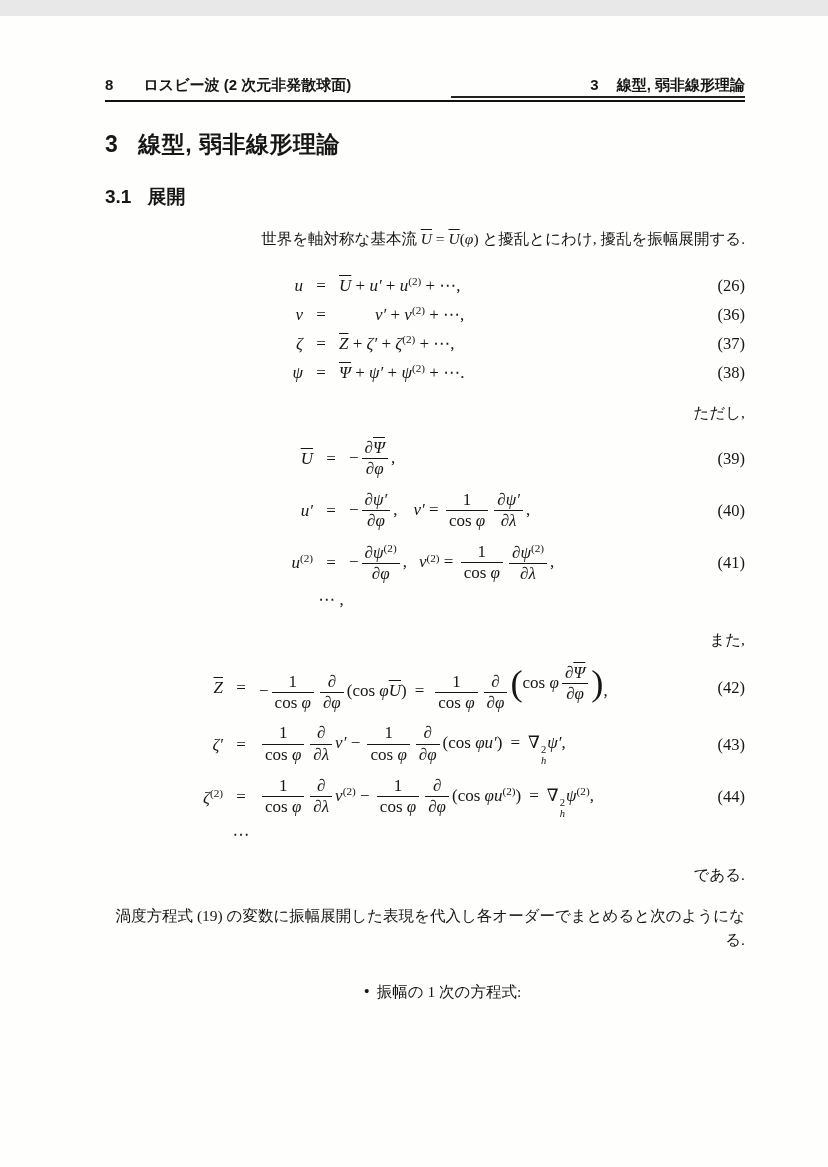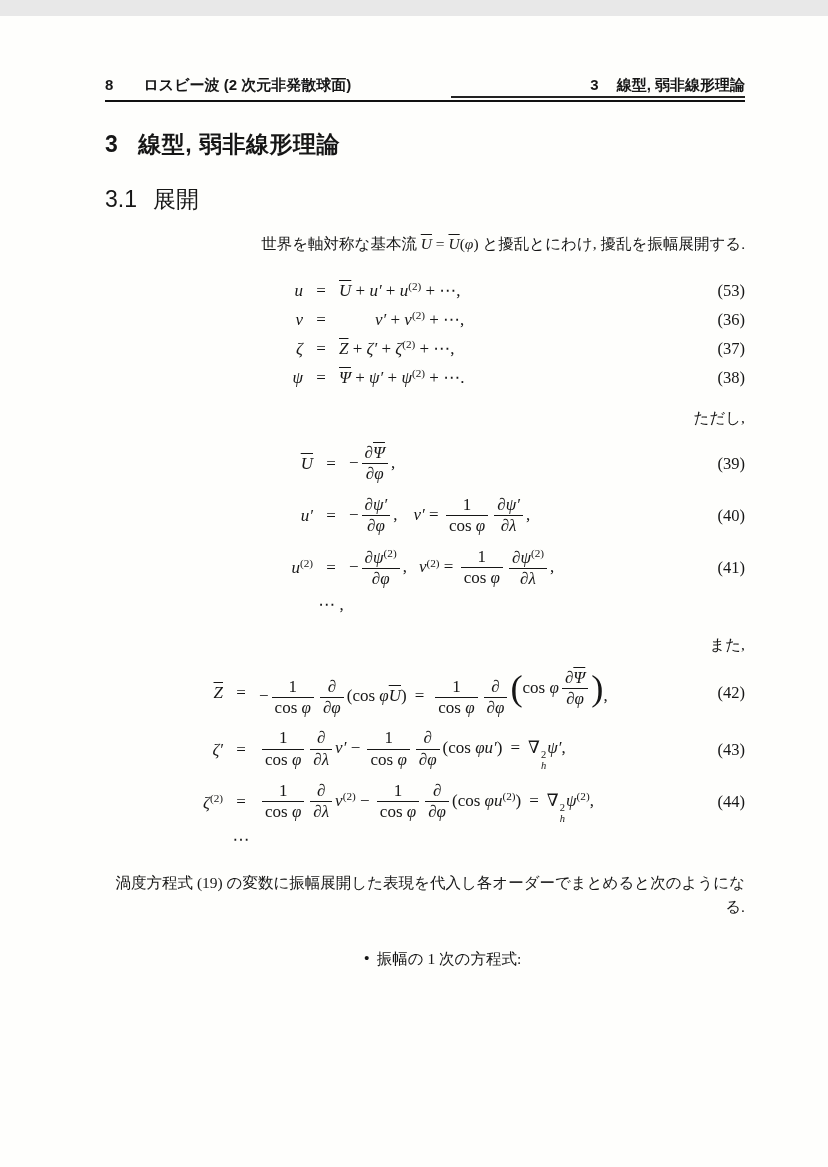--- a/index.html
+++ b/index.html
@@ -15,21 +15,21 @@
   .ph-left .num{margin-right:26px;}
   .ph-right .num{margin-right:14px;}
   .headrule{position:relative; height:2px; background:#111; margin-top:5px;}
   .headrule .dbl{position:absolute; right:0; top:-4px; width:46%; height:2px; background:#222;}
 
   
   .sec{margin:27px 0 0 0; font-family:"Liberation Sans","DejaVu Sans",sans-serif;
     font-weight:bold; font-size:23px; letter-spacing:0.5px;}
   .sec .hgap{display:inline-block; width:20px;}
   .subsec{margin:24px 0 0 0; font-family:"Liberation Sans","DejaVu Sans",sans-serif;
-    font-weight:normal; font-size:23px;}
+    font-weight:bold; font-size:19px;}
   .subsec .hgap{display:inline-block; width:16px;}
   .subsec.s32{margin-top:40px;}
 
   
   .body{margin:17px 0 0 0; font-size:15.5px; line-height:1.55; max-width:648px;text-align:right;}
   .conn{margin-top:14px;}
 
   
   .eqgroup{display:table; width:100%;}
   .eqgroup.g1{margin-top:20px;}
@@ -97,21 +97,21 @@
 
   <h2 class="subsec"><span>3.1</span><span class="hgap"></span><span>展開</span></h2>
 
   <p class="body"><span>世界を軸対称な基本流 </span><span class="imath"><span class="it ol">U</span><span class="rm"> = </span><span class="it ol">U</span><span class="rm">(</span><span class="it">φ</span><span class="rm">)</span></span><span> と擾乱とにわけ, 擾乱を振幅展開する.</span></p>
 
   <div class="eqgroup g1">
       <div class="eqrow">
         <span class="cell lhs" style="width: 198px;"><span class="it">u</span></span>
         <span class="cell sign">=</span>
         <span class="cell rhs"><span class="it ol">U</span><span class="rm"> + </span><span class="it">u′</span><span class="rm"> + </span><span class="it">u</span><sup class="s2">(2)</sup><span class="rm"> + ⋯,</span></span>
-        <span class="cell num">(53)</span>
+        <span class="cell num">(26)</span>
       </div>
       <div class="eqrow">
         <span class="cell lhs" style="width: 198px;"><span class="it">v</span></span>
         <span class="cell sign">=</span>
         <span class="cell rhs"><span style="display: inline-block; width: 36px;"></span><span class="it">v′</span><span class="rm"> + </span><span class="it">v</span><sup class="s2">(2)</sup><span class="rm"> + ⋯,</span></span>
         <span class="cell num">(36)</span>
       </div>
       <div class="eqrow">
         <span class="cell lhs" style="width: 198px;"><span class="it">ζ</span></span>
         <span class="cell sign">=</span>
@@ -187,20 +187,21 @@
         <span class="cell num">(44)</span>
       </div>
       <div class="eqrow cont">
         <span class="cell lhs" style="width: 118px;"></span>
         <span class="cell sign"><span class="rm">⋯</span></span>
         <span class="cell rhs"></span>
         <span class="cell num"></span>
       </div>
     </div>
 
+  <p class="body conn">である.</p>
 
 
   <p class="body">渦度方程式 (19) の変数に振幅展開した表現を代入し各オーダーでまとめると次のようになる.</p>
 
   <div class="bullet-item">
     <span class="bullet">•</span><span>振幅の 1 次の方程式:</span>
   </div>
 
 
   <div class="smudge-bl"></div>

